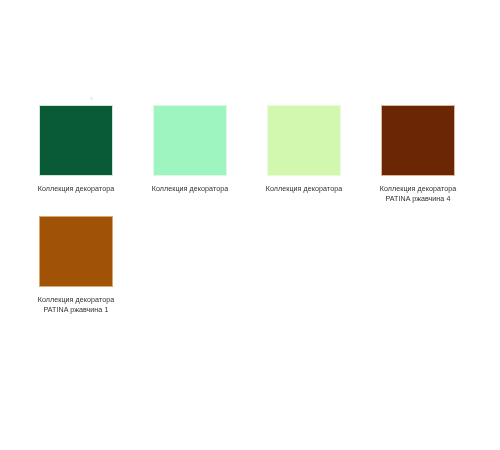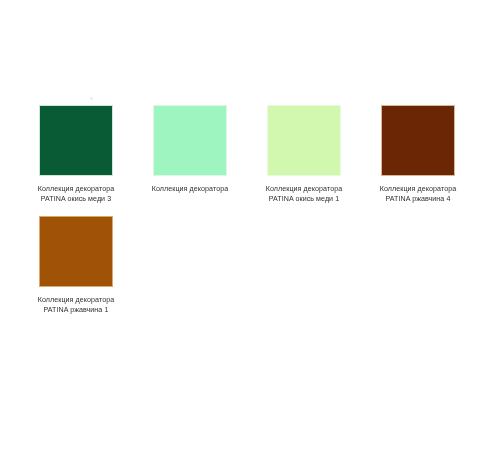--- a/index.html
+++ b/index.html
@@ -84,36 +84,34 @@
 <div id="swatch-catalog">
 
   <div class="speck-artifact"></div>
 
   <div class="swatch-grid">
 
     <div class="swatch-card">
       <span class="swatch-chip" style="background: rgb(9, 91, 53); border: 1px solid rgb(207, 230, 218);"></span>
       <div class="swatch-caption" style="color: rgb(47, 47, 47);">
         <span class="caption-line">Коллекция декоратора</span>
-        <span class="caption-line">PATINA окись меди 3</span>
       </div>
     </div>
 
     <div class="swatch-card">
       <span class="swatch-chip" style="background: rgb(159, 245, 192); border: 1px solid rgb(223, 247, 233);"></span>
       <div class="swatch-caption" style="color: rgb(47, 47, 47);">
         <span class="caption-line">Коллекция декоратора</span>
       </div>
     </div>
 
     <div class="swatch-card">
       <span class="swatch-chip" style="background: rgb(210, 247, 175); border: 1px solid rgb(235, 250, 220);"></span>
       <div class="swatch-caption" style="color: rgb(47, 47, 47);">
         <span class="caption-line">Коллекция декоратора</span>
-        <span class="caption-line">PATINA окись меди 1</span>
       </div>
     </div>
 
     <div class="swatch-card">
       <span class="swatch-chip" style="background: rgb(107, 39, 5); border: 1px solid rgb(217, 184, 154);"></span>
       <div class="swatch-caption" style="color: rgb(47, 47, 47);">
         <span class="caption-line">Коллекция декоратора</span>
         <span class="caption-line">PATINA ржавчина 4</span>
       </div>
     </div>

